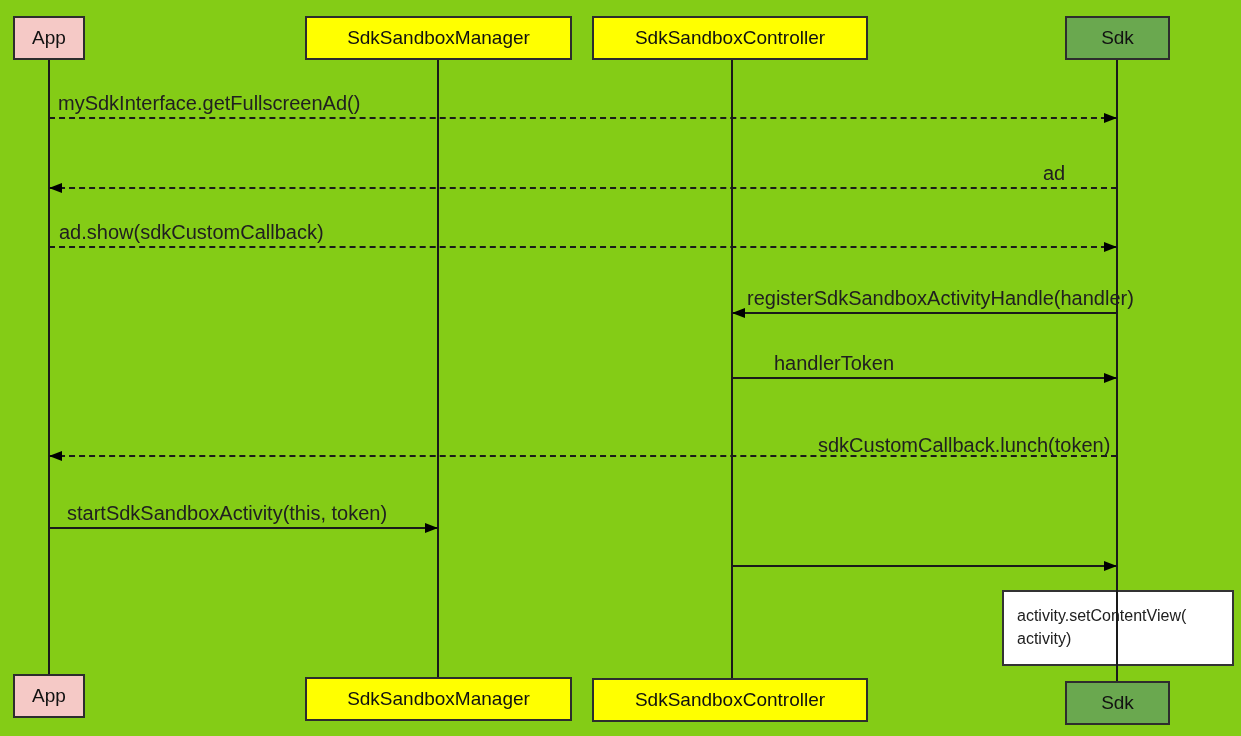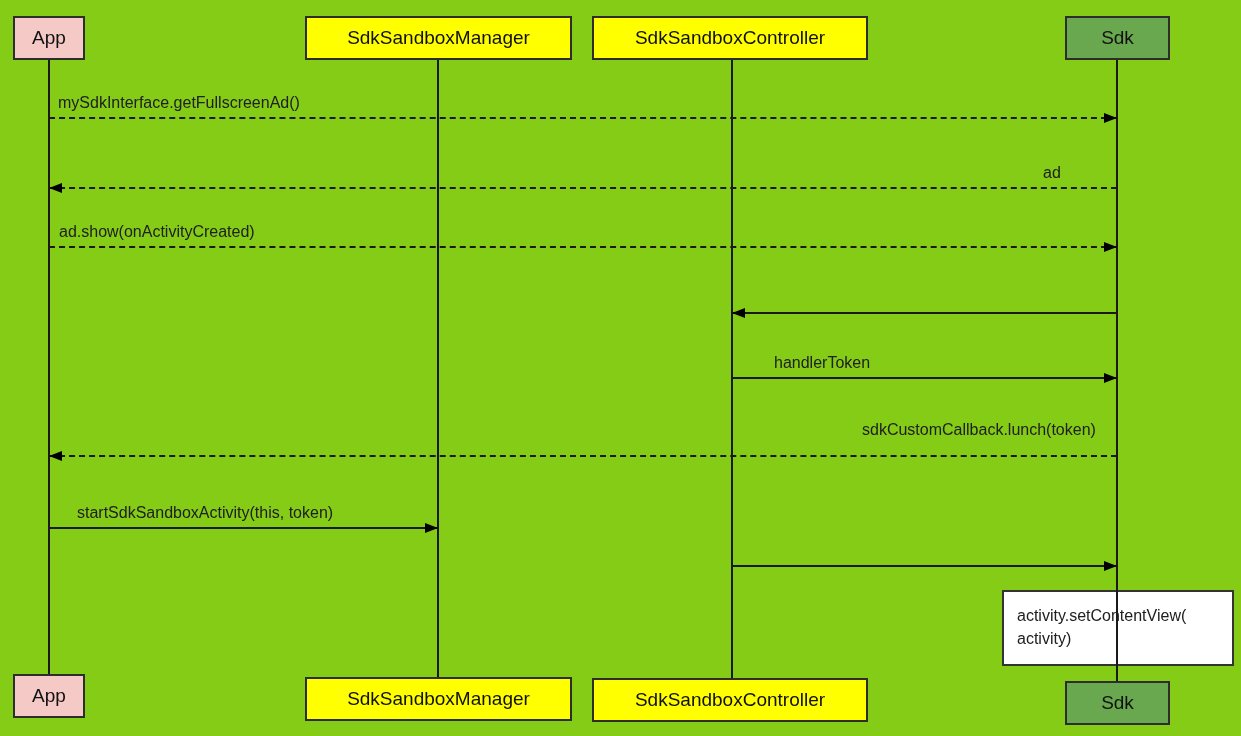--- a/index.html
+++ b/index.html
@@ -31,21 +31,21 @@
   .arrowhead{
     position:absolute;width:0;height:0;
     border-top:5px solid transparent;
     border-bottom:5px solid transparent;
     z-index:2;
   }
   .arrowhead.right{border-left:13px solid #000000;}
   .arrowhead.left{border-right:13px solid #000000;}
   .msg-label{
     position:absolute;
-    font-size:16px;color:#202020;
+    font-size:20px;color:#202020;
     white-space:nowrap;line-height:20px;
     z-index:4;
   }
   .note-box{
     position:absolute;
     box-sizing:border-box;
     border:2px solid #333333;
     background:#ffffff;
     z-index:0;
     font-size:16px;color:#202020;
@@ -87,31 +87,32 @@
       <span>Sdk</span>
     </div>
     <div class="msg-line dashed" style="left: 49px; width: 1068px; top: 117px;"></div>
     <div class="arrowhead right" style="top: 113px; left: 1104px;"></div>
     <div class="msg-label" style="left: 58px; top: 93px;">mySdkInterface.getFullscreenAd()</div>
     <div class="msg-line dashed" style="left: 49px; width: 1068px; top: 187px;"></div>
     <div class="arrowhead left" style="top: 183px; left: 49px;"></div>
     <div class="msg-label" style="left: 1043px; top: 163px;">ad</div>
     <div class="msg-line dashed" style="left: 49px; width: 1068px; top: 246px;"></div>
     <div class="arrowhead right" style="top: 242px; left: 1104px;"></div>
-    <div class="msg-label" style="left: 59px; top: 222px;">ad.show(onActivityCreated)</div>
+    <div class="msg-label" style="left: 59px; top: 222px;">ad.show(sdkCustomCallback)</div>
     <div class="msg-line solid" style="left: 732px; width: 385px; top: 312px;"></div>
     <div class="arrowhead left" style="top: 308px; left: 732px;"></div>
+    <div class="msg-label" style="left: 747px; top: 288px;">registerSdkSandboxActivityHandle(handler)</div>
     <div class="msg-line solid" style="left: 732px; width: 385px; top: 377px;"></div>
     <div class="arrowhead right" style="top: 373px; left: 1104px;"></div>
     <div class="msg-label" style="left: 774px; top: 353px;">handlerToken</div>
     <div class="msg-line dashed" style="left: 49px; width: 1068px; top: 455px;"></div>
     <div class="arrowhead left" style="top: 451px; left: 49px;"></div>
-    <div class="msg-label" style="left: 818px; top: 420px; margin-left: 44px;">sdkCustomCallback.lunch(token)</div>
+    <div class="msg-label" style="left: 818px; top: 435px;">sdkCustomCallback.lunch(token)</div>
     <div class="msg-line solid" style="left: 49px; width: 389px; top: 527px;"></div>
     <div class="arrowhead right" style="top: 523px; left: 425px;"></div>
-    <div class="msg-label" style="left: 77px; top: 503px;">startSdkSandboxActivity(this, token)</div>
+    <div class="msg-label" style="left: 67px; top: 503px;">startSdkSandboxActivity(this, token)</div>
     <div class="msg-line solid" style="left: 732px; width: 385px; top: 565px;"></div>
     <div class="arrowhead right" style="top: 561px; left: 1104px;"></div>
     <div class="note-box" style="left: 1002px; top: 590px; width: 232px; height: 76px; background: rgb(255, 255, 255); border-color: rgb(51, 51, 51);">
       <span class="note-line">activity.setContentView(</span>
       <span class="note-line">activity)</span>
     </div>
   </div>
 
 </body></html>

